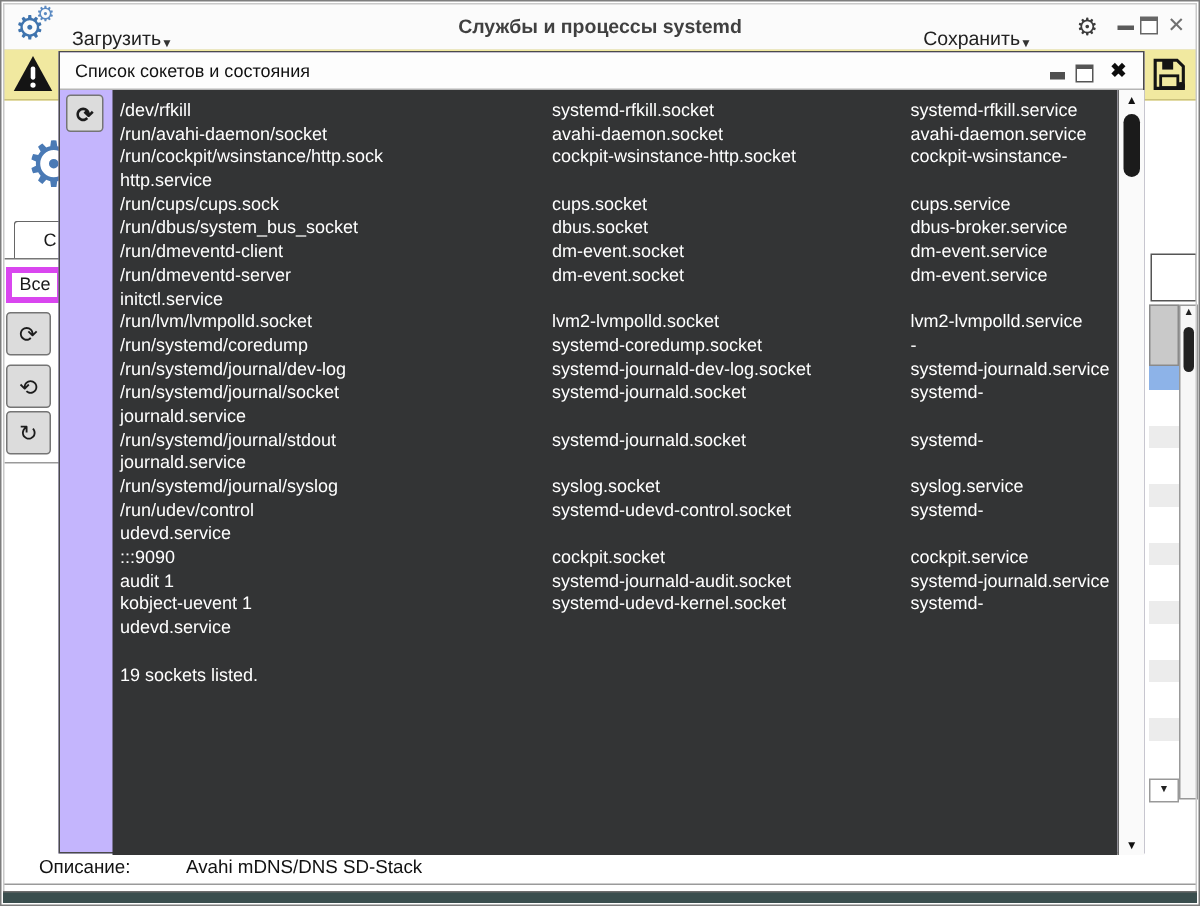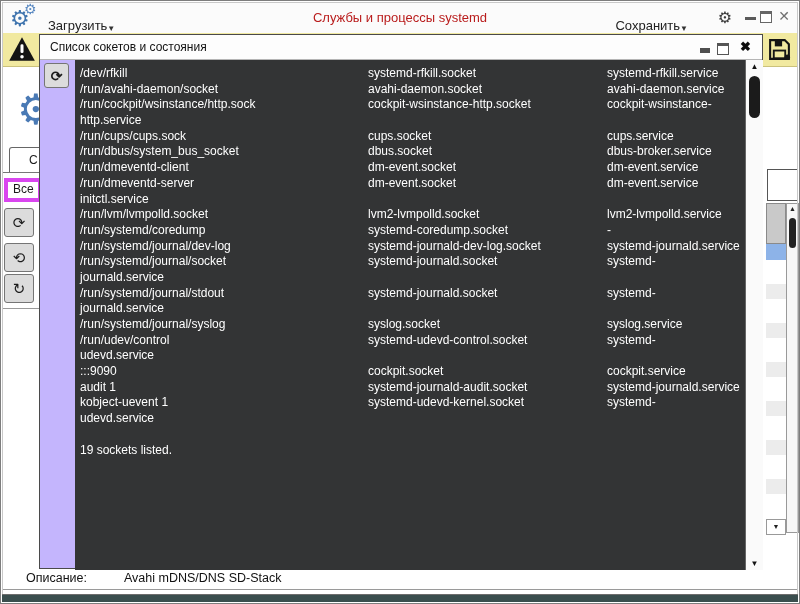--- a/index.html
+++ b/index.html
@@ -11,21 +11,21 @@
   .screen::after{content:"";position:absolute;inset:1px;border:1px solid #c9c9c9;pointer-events:none;z-index:30;}
   
   .topbar{position:absolute;left:1px;right:1px;top:1px;height:31px;background:#fbfbfb;border-bottom:1px solid #cfcfcf;}
   .appicon{position:absolute;left:8px;top:2px;width:32px;height:28px;}
   .appicon .g1{position:absolute;left:0;top:2px;font-size:22px;color:#3f74ae;}
   .appicon .g2{position:absolute;left:14px;top:-3px;font-size:14px;color:#5b8ac2;}
   .menu-btn{position:absolute;top:0;height:31px;display:flex;align-items:flex-end;gap:0;font-size:13px;color:#222;cursor:default;}
   .menu-btn .dd{font-size:8px;color:#333;}
   .load-btn{left:46px;}
   .save-btn{right:110px;}
-  .main-title{position:absolute;left:50%;top:0;height:31px;transform:translateX(-50%);display:flex;align-items:center;font-size:13px;font-weight:400;color:#b91c1c;white-space:nowrap;}
+  .main-title{position:absolute;left:50%;top:0;height:31px;transform:translateX(-50%);display:flex;align-items:center;font-size:13px;font-weight:700;color:#404040;white-space:nowrap;}
   .settings-gear{position:absolute;right:66px;top:6px;font-size:16px;color:#3c3c3c;}
   .wc-min{position:absolute;right:42px;top:15px;width:11px;height:3px;background:#5a5a5a;}
   .wc-max{position:absolute;right:26px;top:9px;width:10px;height:8px;background:#fff;border:1px solid #666;border-top:3px solid #666;}
   .wc-close{position:absolute;right:8px;top:6px;font-size:14px;color:#707070;}
   
   .ybar{position:absolute;left:1px;right:1px;top:32px;height:33px;background:#f1e9a0;border-bottom:1px solid #cbc27c;}
   .warn-wrap{position:absolute;left:6px;top:3px;width:28px;height:26px;}
   .floppy-wrap{position:absolute;right:6px;top:4px;width:25px;height:25px;}
   
   .big-gear{position:absolute;left:16px;top:84px;font-size:42px;color:#4a7ab5;z-index:1;}

